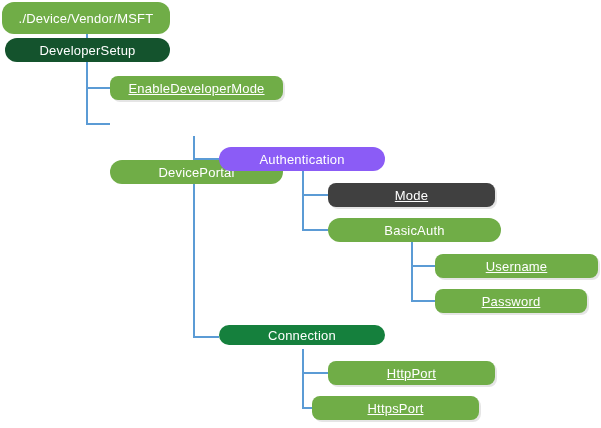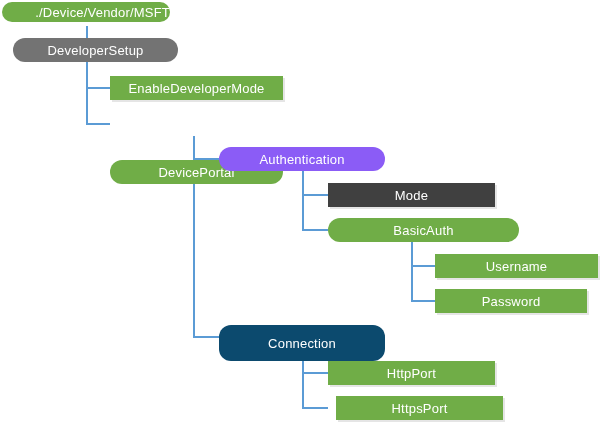--- a/index.html
+++ b/index.html
@@ -26,22 +26,23 @@
     font-size: 13px;
     letter-spacing: 0.2px;
     line-height: 1;
     white-space: nowrap;
     z-index: 3;
   }
   .node.rounded {
     border-radius: 12px;
   }
   .node.rect {
-    border-radius: 0;
+    border-radius: 8px;
     box-shadow: 2px 2px 0 0 rgba(0,0,0,0.10);
+    text-decoration: underline;
   }
   .node-label {
     pointer-events: none;
   }
   .conn {
     position: absolute;
     background: #5b9bd5;
     z-index: 1;
   }
   .conn.v {
@@ -67,50 +68,50 @@
       <div class="conn h" style="left: 302px; top: 194px; width: 26px; background: rgb(91, 155, 213);"></div>
       <div class="conn h" style="left: 302px; top: 229px; width: 26px; background: rgb(91, 155, 213);"></div>
       <div class="conn v" style="left: 411px; top: 242px; height: 59px; background: rgb(91, 155, 213);"></div>
       <div class="conn h" style="left: 411px; top: 265px; width: 24px; background: rgb(91, 155, 213);"></div>
       <div class="conn h" style="left: 411px; top: 300px; width: 24px; background: rgb(91, 155, 213);"></div>
       <div class="conn v" style="left: 302px; top: 349px; height: 59px; background: rgb(91, 155, 213);"></div>
       <div class="conn h" style="left: 302px; top: 372px; width: 26px; background: rgb(91, 155, 213);"></div>
       <div class="conn h" style="left: 302px; top: 407px; width: 26px; background: rgb(91, 155, 213);"></div>
     </div>
   <div id="node-layer">
-      <div class="node rounded" style="left: 2px; top: 2px; width: 168px; height: 20px; background: rgb(112, 173, 71); color: rgb(255, 255, 255); justify-content: flex-end;">
+      <div class="node rounded" style="left: 2px; top: 2px; width: 168px; height: 32px; background: rgb(112, 173, 71); color: rgb(255, 255, 255);">
         <span class="node-label">./Device/Vendor/MSFT</span>
       </div>
-      <div class="node rounded" style="left: 5px; top: 38px; width: 165px; height: 24px; background: #737373; color: rgb(255, 255, 255); margin-left: 8px;">
+      <div class="node rounded" style="left: 5px; top: 38px; width: 165px; height: 24px; background: #14532d; color: rgb(255, 255, 255);">
         <span class="node-label">DeveloperSetup</span>
       </div>
       <div class="node rect" style="left: 110px; top: 76px; width: 173px; height: 24px; background: rgb(112, 173, 71); color: rgb(255, 255, 255);">
         <span class="node-label">EnableDeveloperMode</span>
       </div>
       <div class="node rounded" style="left: 110px; top: 112px; width: 173px; height: 24px; background: rgb(112, 173, 71); color: rgb(255, 255, 255); margin-top: 48px;">
         <span class="node-label">DevicePortal</span>
       </div>
       <div class="node rounded" style="left: 219px; top: 147px; width: 166px; height: 24px; background: #8b5cf6; color: rgb(255, 255, 255);">
         <span class="node-label">Authentication</span>
       </div>
       <div class="node rect" style="left: 328px; top: 183px; width: 167px; height: 24px; background: #404040; color: rgb(255, 255, 255);">
         <span class="node-label">Mode</span>
       </div>
-      <div class="node rounded" style="left: 328px; top: 218px; width: 191px; height: 24px; background: rgb(112, 173, 71); color: rgb(255, 255, 255);">
+      <div class="node rounded" style="left: 328px; top: 218px; width: 173px; height: 24px; background: rgb(112, 173, 71); color: rgb(255, 255, 255);">
         <span class="node-label">BasicAuth</span>
       </div>
       <div class="node rect" style="left: 435px; top: 254px; width: 163px; height: 24px; background: rgb(112, 173, 71); color: rgb(255, 255, 255);">
         <span class="node-label">Username</span>
       </div>
       <div class="node rect" style="left: 435px; top: 289px; width: 152px; height: 24px; background: rgb(112, 173, 71); color: rgb(255, 255, 255);">
         <span class="node-label">Password</span>
       </div>
-      <div class="node rounded" style="left: 219px; top: 325px; width: 166px; height: 36px; background: #0c4a6e; color: rgb(255, 255, 255);">
+      <div class="node rounded" style="left: 219px; top: 325px; width: 166px; height: 20px; background: #15803d; color: rgb(255, 255, 255);">
         <span class="node-label">Connection</span>
       </div>
       <div class="node rect" style="left: 328px; top: 361px; width: 167px; height: 24px; background: rgb(112, 173, 71); color: rgb(255, 255, 255);">
         <span class="node-label">HttpPort</span>
       </div>
-      <div class="node rect" style="left: 336px; top: 396px; width: 167px; height: 24px; background: rgb(112, 173, 71); color: rgb(255, 255, 255);">
+      <div class="node rect" style="left: 312px; top: 396px; width: 167px; height: 24px; background: rgb(112, 173, 71); color: rgb(255, 255, 255);">
         <span class="node-label">HttpsPort</span>
       </div>
     </div>
 </div>
 
 </body></html>

